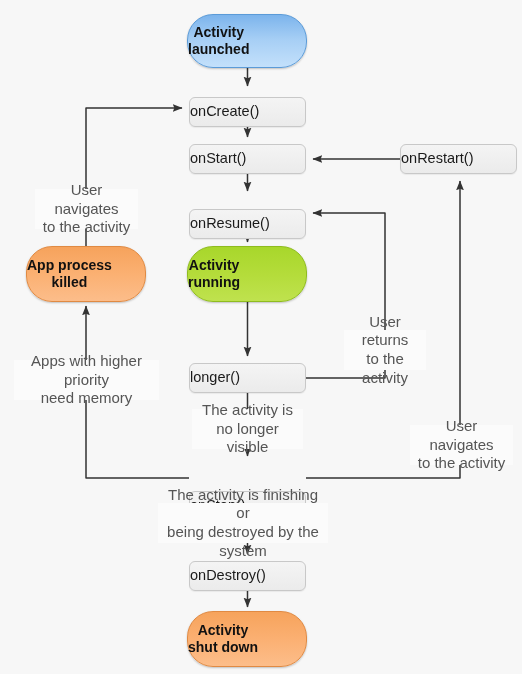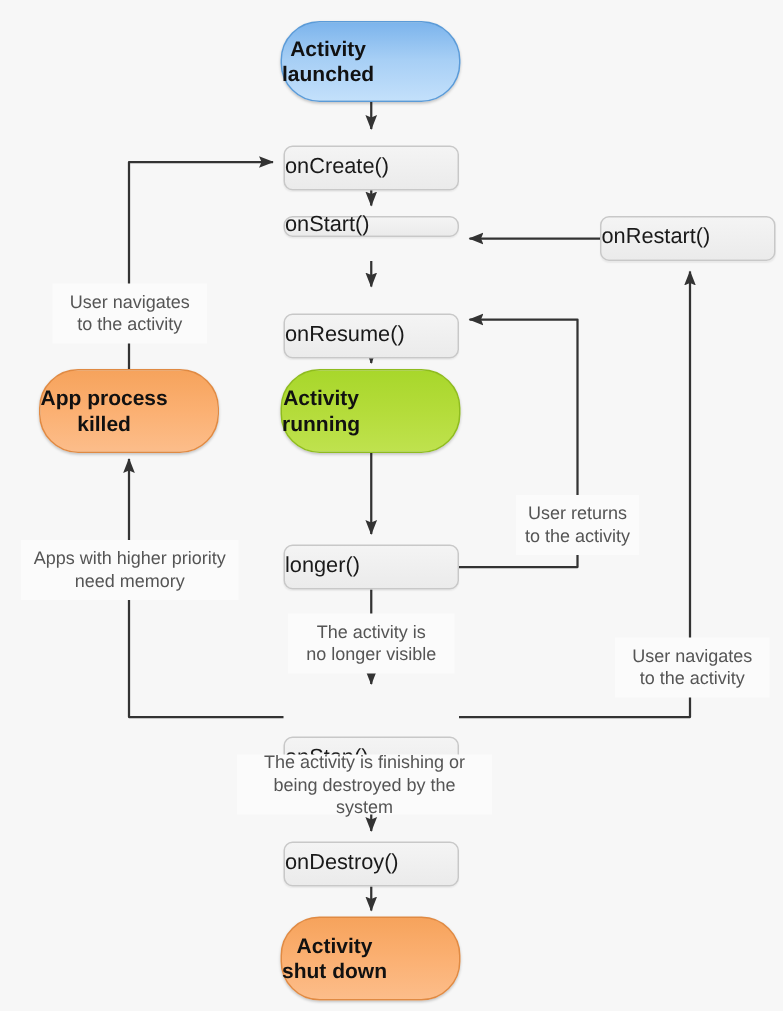--- a/index.html
+++ b/index.html
@@ -68,21 +68,21 @@
   
   .caption {
     position: absolute;
     box-sizing: border-box;
     display: flex;
     align-items: center;
     justify-content: center;
     text-align: center;
     background: #fbfbfb;
     color: #555555;
-    font-size: 12px;
+    font-size: 15px;
     line-height: 1.25;
     z-index: 4;
     padding: 2px 4px;
   }
 </style>
 </head>
 <body>
 
 <div id="canvas">
 
@@ -112,21 +112,21 @@
   </svg>
 
   <div class="node state blue" style="left:187px; top:14px; width:120px; height:54px;">
     <span>Activity<br>launched</span>
   </div>
 
   <div class="node method" style="left:189px; top:97px; width:117px; height:30px;">
     <span>onCreate()</span>
   </div>
 
-  <div class="node method" style="left:189px; top:144px; width:117px; height:14px;">
+  <div class="node method" style="left:189px; top:144px; width:117px; height:30px;">
     <span>onStart()</span>
   </div>
 
   <div class="node method" style="left:189px; top:198px; width:117px; height:30px;margin-top:11px;">
     <span>onResume()</span>
   </div>
 
   <div class="node state green" style="left:187px; top:246px; width:120px; height:56px;">
     <span>Activity<br>running</span>
   </div>

